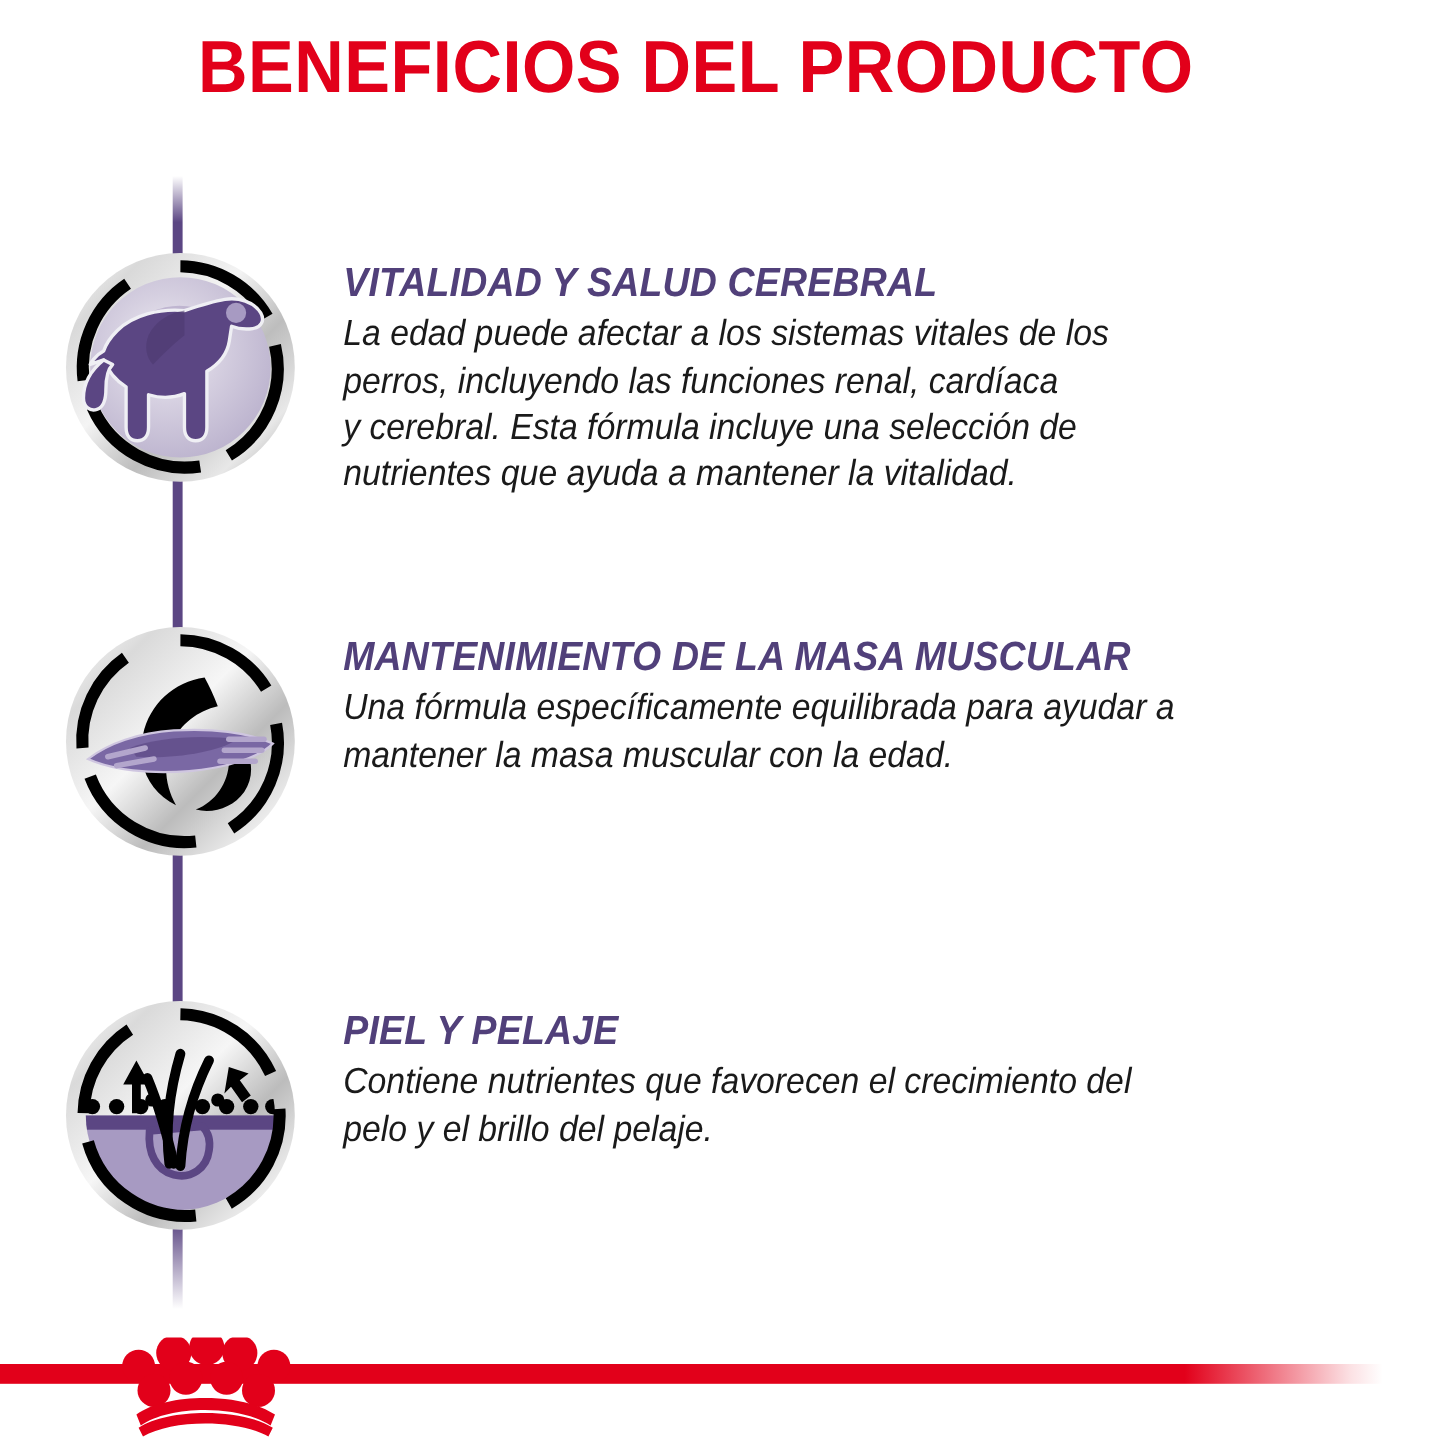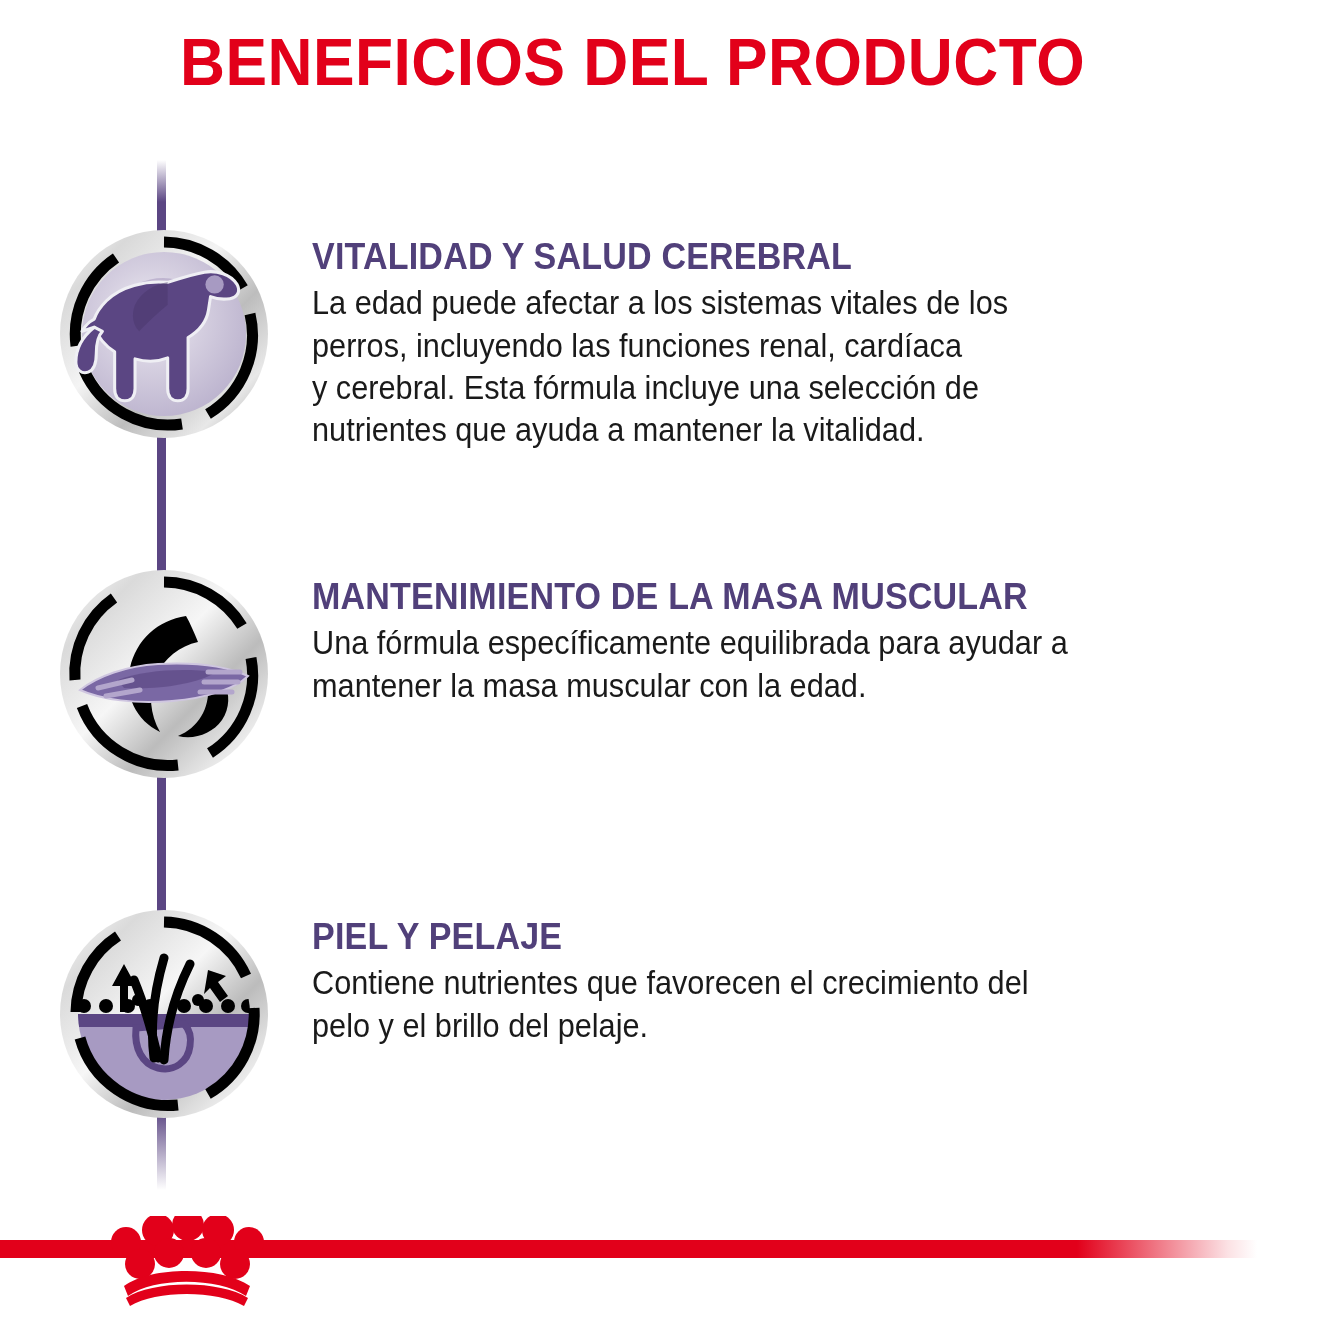--- a/index.html
+++ b/index.html
@@ -63,20 +63,21 @@
     width: 212px;
     height: 212px;
   }
   .badge svg { display: block; width: 212px; height: 212px; }
 
   .benefit-text {
     position: absolute;
     left: 312px;
     top: 10px;
     width: 985px;
+    font-style: italic;
   }
   .benefit-heading {
     font-family: "Liberation Sans", sans-serif;
     font-weight: 700;
     font-size: 37px;
     line-height: 1.04;
     color: #51407a;
     letter-spacing: 0.2px;
     transform: scaleX(0.92);
     transform-origin: left top;

